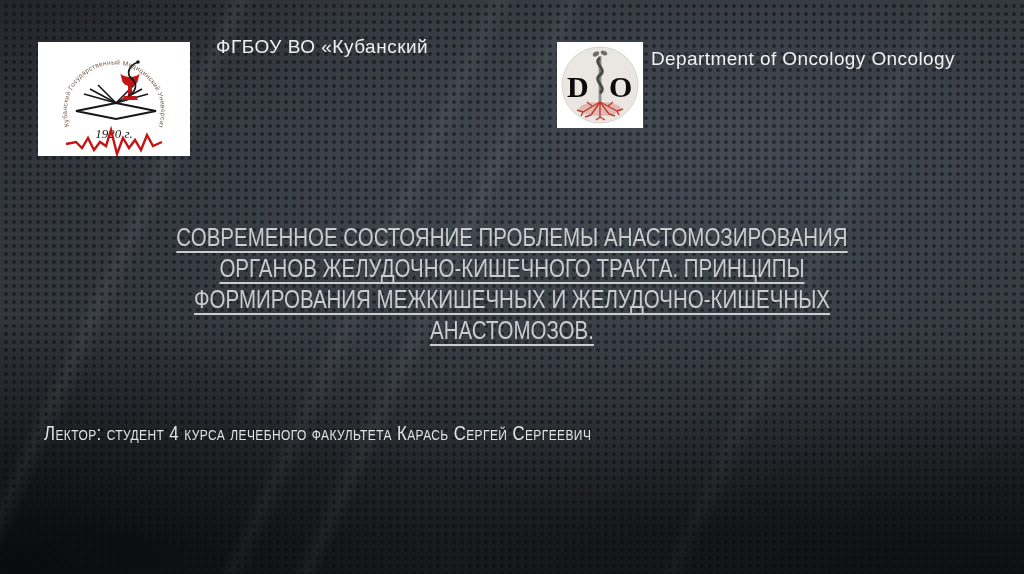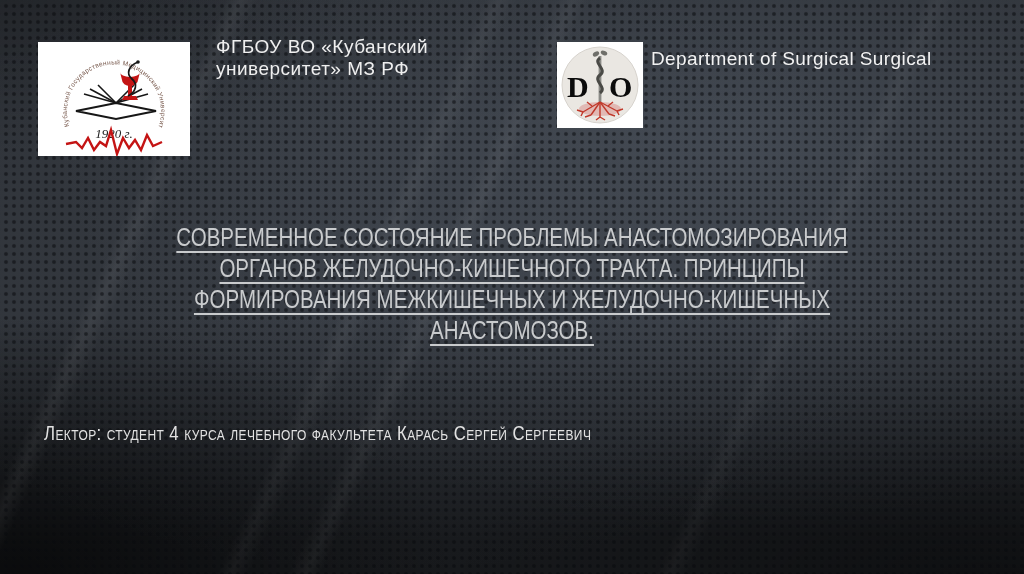--- a/index.html
+++ b/index.html
@@ -118,21 +118,20 @@
       </g>
 
       <text x="76" y="96" text-anchor="middle" font-size="13" font-style="italic" font-family="Liberation Serif, serif" fill="#222222">1920 г.</text>
 
       <polyline points="28,102 38,100 44,106 50,96 56,108 62,100 68,104 73,88 79,112 85,96 91,106 97,98 103,108 109,93 115,104 124,100" fill="none" stroke="#c41414" stroke-width="2.4"></polyline>
     </svg>
   </div>
 
   <div class="uni-name">
     <div>ФГБОУ ВО «Кубанский</div>
-    <div>университет» МЗ РФ</div>
   </div>
 
   <div class="dso-logo">
     <svg width="86" height="86" viewBox="0 0 86 86">
       <rect x="0" y="0" width="86" height="86" fill="#ffffff"></rect>
       <circle cx="43" cy="43" r="38" fill="#eae7e2" stroke="#d7d3cd" stroke-width="1"></circle>
       <text x="10" y="55" font-size="30" font-weight="bold" font-family="Liberation Serif, serif" fill="#0b0b0b">D</text>
       <text x="52" y="55" font-size="30" font-weight="bold" font-family="Liberation Serif, serif" fill="#0b0b0b">O</text>
 
       <g>
@@ -147,21 +146,21 @@
         <path d="M43,60 L26,70 M26,70 L20,68 M26,70 L24,74"></path>
         <path d="M43,60 L34,73 M34,73 L28,75"></path>
         <path d="M43,60 L43,75 M43,75 L39,78 M43,75 L48,78"></path>
         <path d="M43,60 L52,72 M52,72 L58,74"></path>
         <path d="M43,60 L60,69 M60,69 L66,67 M60,69 L62,73"></path>
         <path d="M35,64 L30,60 M51,64 L56,60"></path>
       </g>
     </svg>
   </div>
 
-  <div class="dso-name">Department of Surgical Surgical</div>
+  <div class="dso-name">Department of Oncology Oncology</div>
 
   <div class="title">
     <div class="row"><span class="title-line">СОВРЕМЕННОЕ СОСТОЯНИЕ ПРОБЛЕМЫ АНАСТОМОЗИРОВАНИЯ</span></div>
     <div class="row"><span class="title-line">ОРГАНОВ ЖЕЛУДОЧНО-КИШЕЧНОГО ТРАКТА. ПРИНЦИПЫ</span></div>
     <div class="row"><span class="title-line">ФОРМИРОВАНИЯ МЕЖКИШЕЧНЫХ И ЖЕЛУДОЧНО-КИШЕЧНЫХ</span></div>
     <div class="row"><span class="title-line">АНАСТОМОЗОВ.</span></div>
   </div>
 
   <div class="lecturer">Лектор: студент 4 курса лечебного факультета Карась Сергей Сергеевич</div>
 </div>

